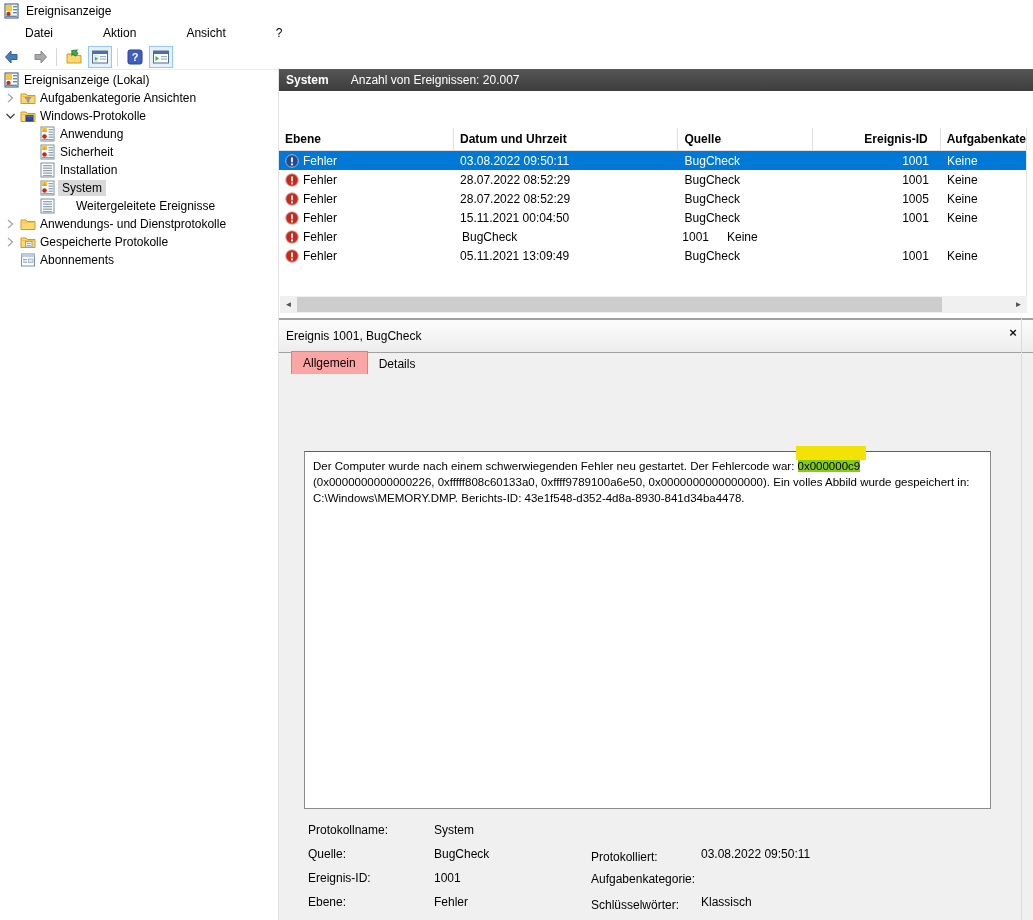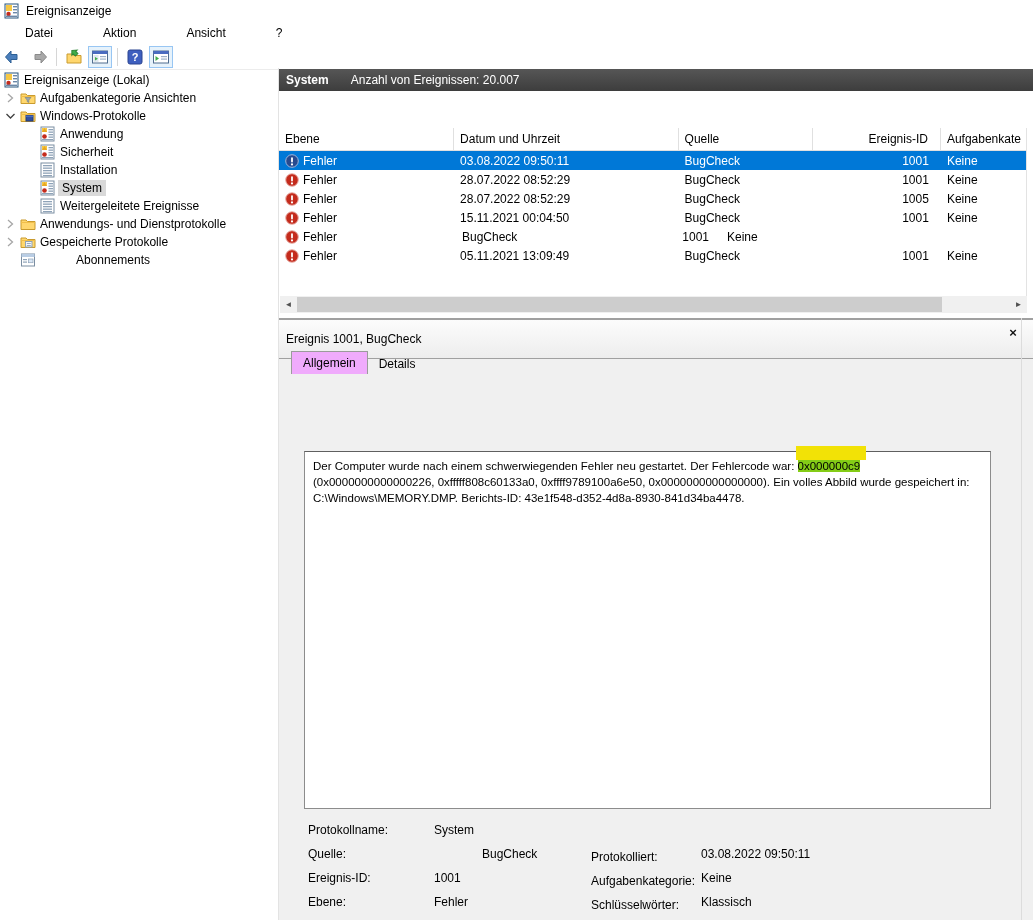--- a/index.html
+++ b/index.html
@@ -32,47 +32,47 @@
   #darkbar .t1 { font-weight:bold; margin-left:7px; }
   #darkbar .t2 { margin-left:22px; }
   #filterbar { position:absolute; left:1px; top:29px; width:753px; height:30px; background:#fdfdfd;
     border:1px solid #d9d9d9; display:flex; align-items:center; }
   #filterbar .ftext { margin-left:14px; }
   #funnel { margin-left:8px; }
 
   
   #eventtable { position:absolute; left:0; top:60px; width:748px; height:168px; border-right:1px solid #e3e3e3; overflow:hidden; }
   .thead { display:flex; height:23px; border-bottom:1px solid #e0e0e0; background:#fff; }
-  .th { display:flex; align-items:center; padding-left:6px; border-right:1px solid #e0e0e0; font-weight:normal; }
+  .th { display:flex; align-items:center; padding-left:6px; border-right:1px solid #e0e0e0; font-weight:bold; }
   .c-ebene { width:177px; } .c-datum { width:227px; } .c-quelle { width:136px; }
   .c-id { width:129px; justify-content:flex-end; padding-right:12px; }
   .c-kat { width:86px; border-right:none !important; }
   .trow { display:flex; height:19px; align-items:center; background:#fff; cursor:default; }
   .trow .td { display:flex; align-items:center; padding-left:6px; height:100%; overflow:hidden; white-space:nowrap; }
   .trow .td.c-id { justify-content:flex-end; padding-right:12px; }
   .trow.selected { background:#0078d7; color:#fff; }
   .lvl-ico { width:14px; height:14px; margin-right:4px; flex:0 0 14px; }
 
   
   #hscroll { position:absolute; left:1px; top:228px; width:747px; height:17px; background:#f0f0f0; display:flex; align-items:center; }
   .sbtn { width:17px; height:17px; display:flex; align-items:center; justify-content:center;
     color:#505050; font-size:8px; background:#f0f0f0; }
   #hthumb { position:absolute; left:17px; top:1px; width:645px; height:15px; background:#cdcdcd; }
 
   
   #lowerpane { position:absolute; left:0; top:250px; width:755px; height:602px; background:#f0f0f0; }
-  #lowerheader { position:absolute; left:0; top:0; width:755px; height:41px;
+  #lowerheader { position:absolute; left:0; top:0; width:755px; height:35px;
     background:linear-gradient(to bottom,#fcfcfc,#ededed); border-top:2px solid #a0a0a0; border-bottom:1px solid #a0a0a0;
     display:flex; align-items:center; }
   #lowerheader .lhtitle { margin-left:7px; }
   #closebtn { position:absolute; right:12px; top:3px; width:18px; height:18px; display:flex; align-items:center;
     justify-content:center; font-weight:bold; font-size:13px; color:#111; cursor:default; }
   #tabs { position:absolute; left:12px; top:32px; height:24px; display:flex; align-items:flex-end; }
   .tab { padding:3px 11px; cursor:default; }
-  .tab.active { background:#f0abfc; border:1px solid #9b9b9b; border-bottom:none; padding:4px 11px; }
+  .tab.active { background:#fca5a5; border:1px solid #9b9b9b; border-bottom:none; padding:4px 11px; }
   #descbox { position:absolute; left:25px; top:133px; width:687px; height:358px; background:#fff;
     border:1px solid #8c8c8c; border-top-color:#5f5f5f; padding:6px 8px; font-size:11.5px; line-height:16px; overflow:visible; }
   .hl { background:#84cc16; position:relative; }
   .hl::before { content:""; position:absolute; left:-2px; right:-6px; top:-14px; height:14px; background:#f2e206; }
 
   
   .fieldrow { position:absolute; height:24px; display:flex; align-items:center; }
   .flabel { width:126px; flex:0 0 126px; }
   .fvalue { }
   .frlabel { width:110px; flex:0 0 110px;margin-top:6px; }
@@ -279,21 +279,21 @@
         <use href="#i-log-plain"></use>
       </svg>
     <span class="tlabel">Installation</span>
   </div>
   <div class="tree-item" style="left:40px; top:109px;">
     <svg class="ticon">
         <use href="#i-log-event"></use>
       </svg>
     <span class="tlabel sel">System</span>
   </div>
-  <div class="tree-item" style="left:40px; top:127px;">
+  <div class="tree-item" style="left:40px; top:127px;gap:16px;">
     <svg class="ticon">
         <use href="#i-log-plain"></use>
       </svg>
     <span class="tlabel">Weitergeleitete Ereignisse</span>
   </div>
   <div class="tree-item" style="left:4px; top:145px;">
     <svg class="chev">
         <use href="#i-chev-closed"></use>
       </svg>
     <svg class="ticon" style="margin-left:4px;">
@@ -303,21 +303,21 @@
   </div>
   <div class="tree-item" style="left:4px; top:163px;">
     <svg class="chev">
         <use href="#i-chev-closed"></use>
       </svg>
     <svg class="ticon" style="margin-left:4px;">
         <use href="#i-folder-saved"></use>
       </svg>
     <span class="tlabel">Gespeicherte Protokolle</span>
   </div>
-  <div class="tree-item" style="left:20px; top:181px;gap:36px;">
+  <div class="tree-item" style="left:20px; top:181px;">
     <svg class="ticon">
         <use href="#i-subs"></use>
       </svg>
     <span class="tlabel">Abonnements</span>
   </div>
 </div>
 
 <div id="rightpanel">
 
   <div id="darkbar">
@@ -424,42 +424,42 @@
       <div class="tab active">Allgemein</div>
       <div class="tab">Details</div>
     </div>
 
     <div id="descbox"><span>Der Computer wurde nach einem schwerwiegenden Fehler neu gestartet. Der Fehlercode war: </span><span class="hl">0x000000c9</span><span> (0x0000000000000226, 0xfffff808c60133a0, 0xffff9789100a6e50, 0x0000000000000000). Ein volles Abbild wurde gespeichert in: C:\Windows\MEMORY.DMP. Berichts-ID: 43e1f548-d352-4d8a-8930-841d34ba4478.</span></div>
 
     <div class="fieldrow" style="left:29px; top:500px;">
       <span class="flabel">Protokollname:</span>
       <span class="fvalue">System</span>
     </div>
-    <div class="fieldrow" style="left:29px; top:524px;gap:48px;">
+    <div class="fieldrow" style="left:29px; top:524px;">
       <span class="flabel">Quelle:</span>
       <span class="fvalue">BugCheck</span>
     </div>
     <div class="fieldrow" style="left:29px; top:548px;">
       <span class="flabel">Ereignis-ID:</span>
       <span class="fvalue">1001</span>
     </div>
     <div class="fieldrow" style="left:29px; top:572px;">
       <span class="flabel">Ebene:</span>
       <span class="fvalue">Fehler</span>
     </div>
     <div class="fieldrow" style="left:29px; top:596px;">
       <span class="flabel">Benutzer:</span>
       <span class="fvalue">Nicht zutreffend</span>
     </div>
 
     <div class="fieldrow" style="left:312px; top:524px;">
       <span class="frlabel">Protokolliert:</span>
       <span class="fvalue">03.08.2022 09:50:11</span>
     </div>
-    <div class="fieldrow" style="left:312px; top:548px;">
+    <div class="fieldrow" style="left:312px; top:548px;flex-direction:column;">
       <span class="frlabel">Aufgabenkategorie:</span>
       <span class="fvalue">Keine</span>
     </div>
     <div class="fieldrow" style="left:312px; top:572px;">
       <span class="frlabel">Schlüsselwörter:</span>
       <span class="fvalue">Klassisch</span>
     </div>
     <div class="fieldrow" style="left:312px; top:596px;">
       <span class="frlabel">Computer:</span>
       <span class="fvalue">MS4WIN10</span>

